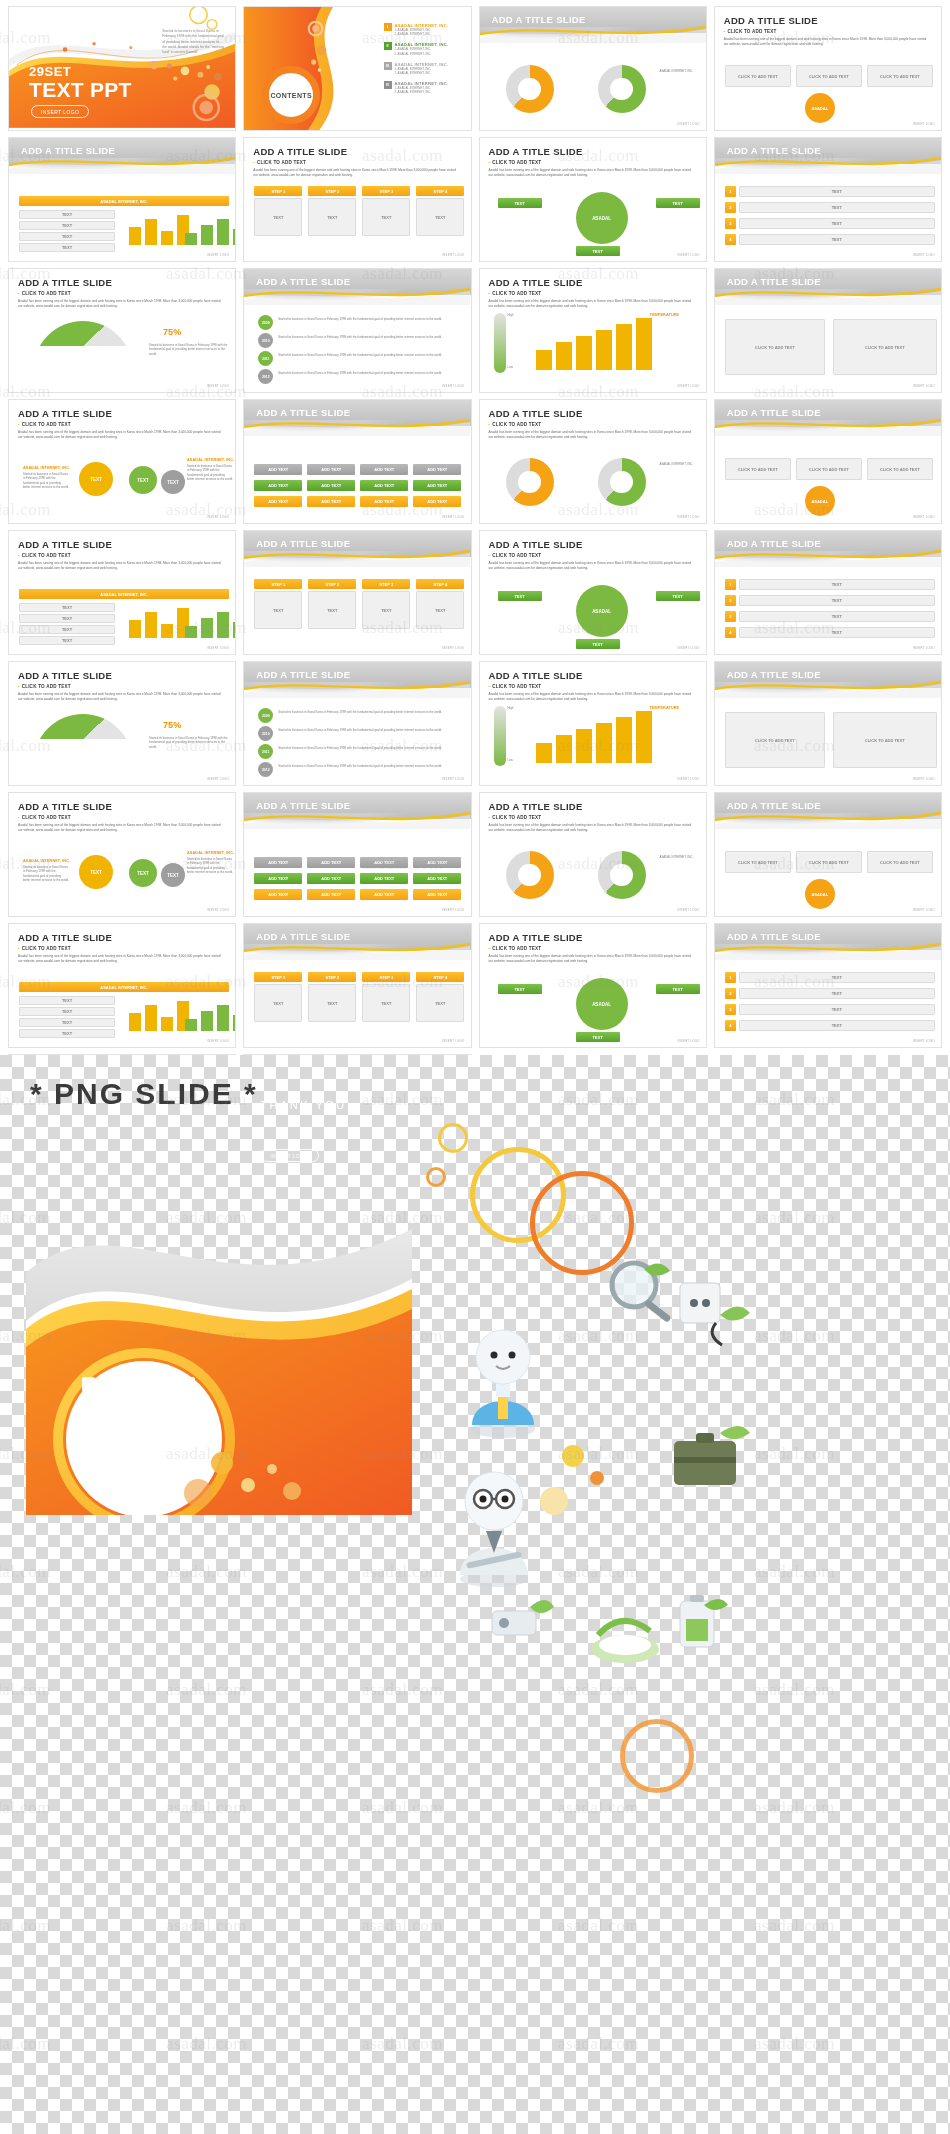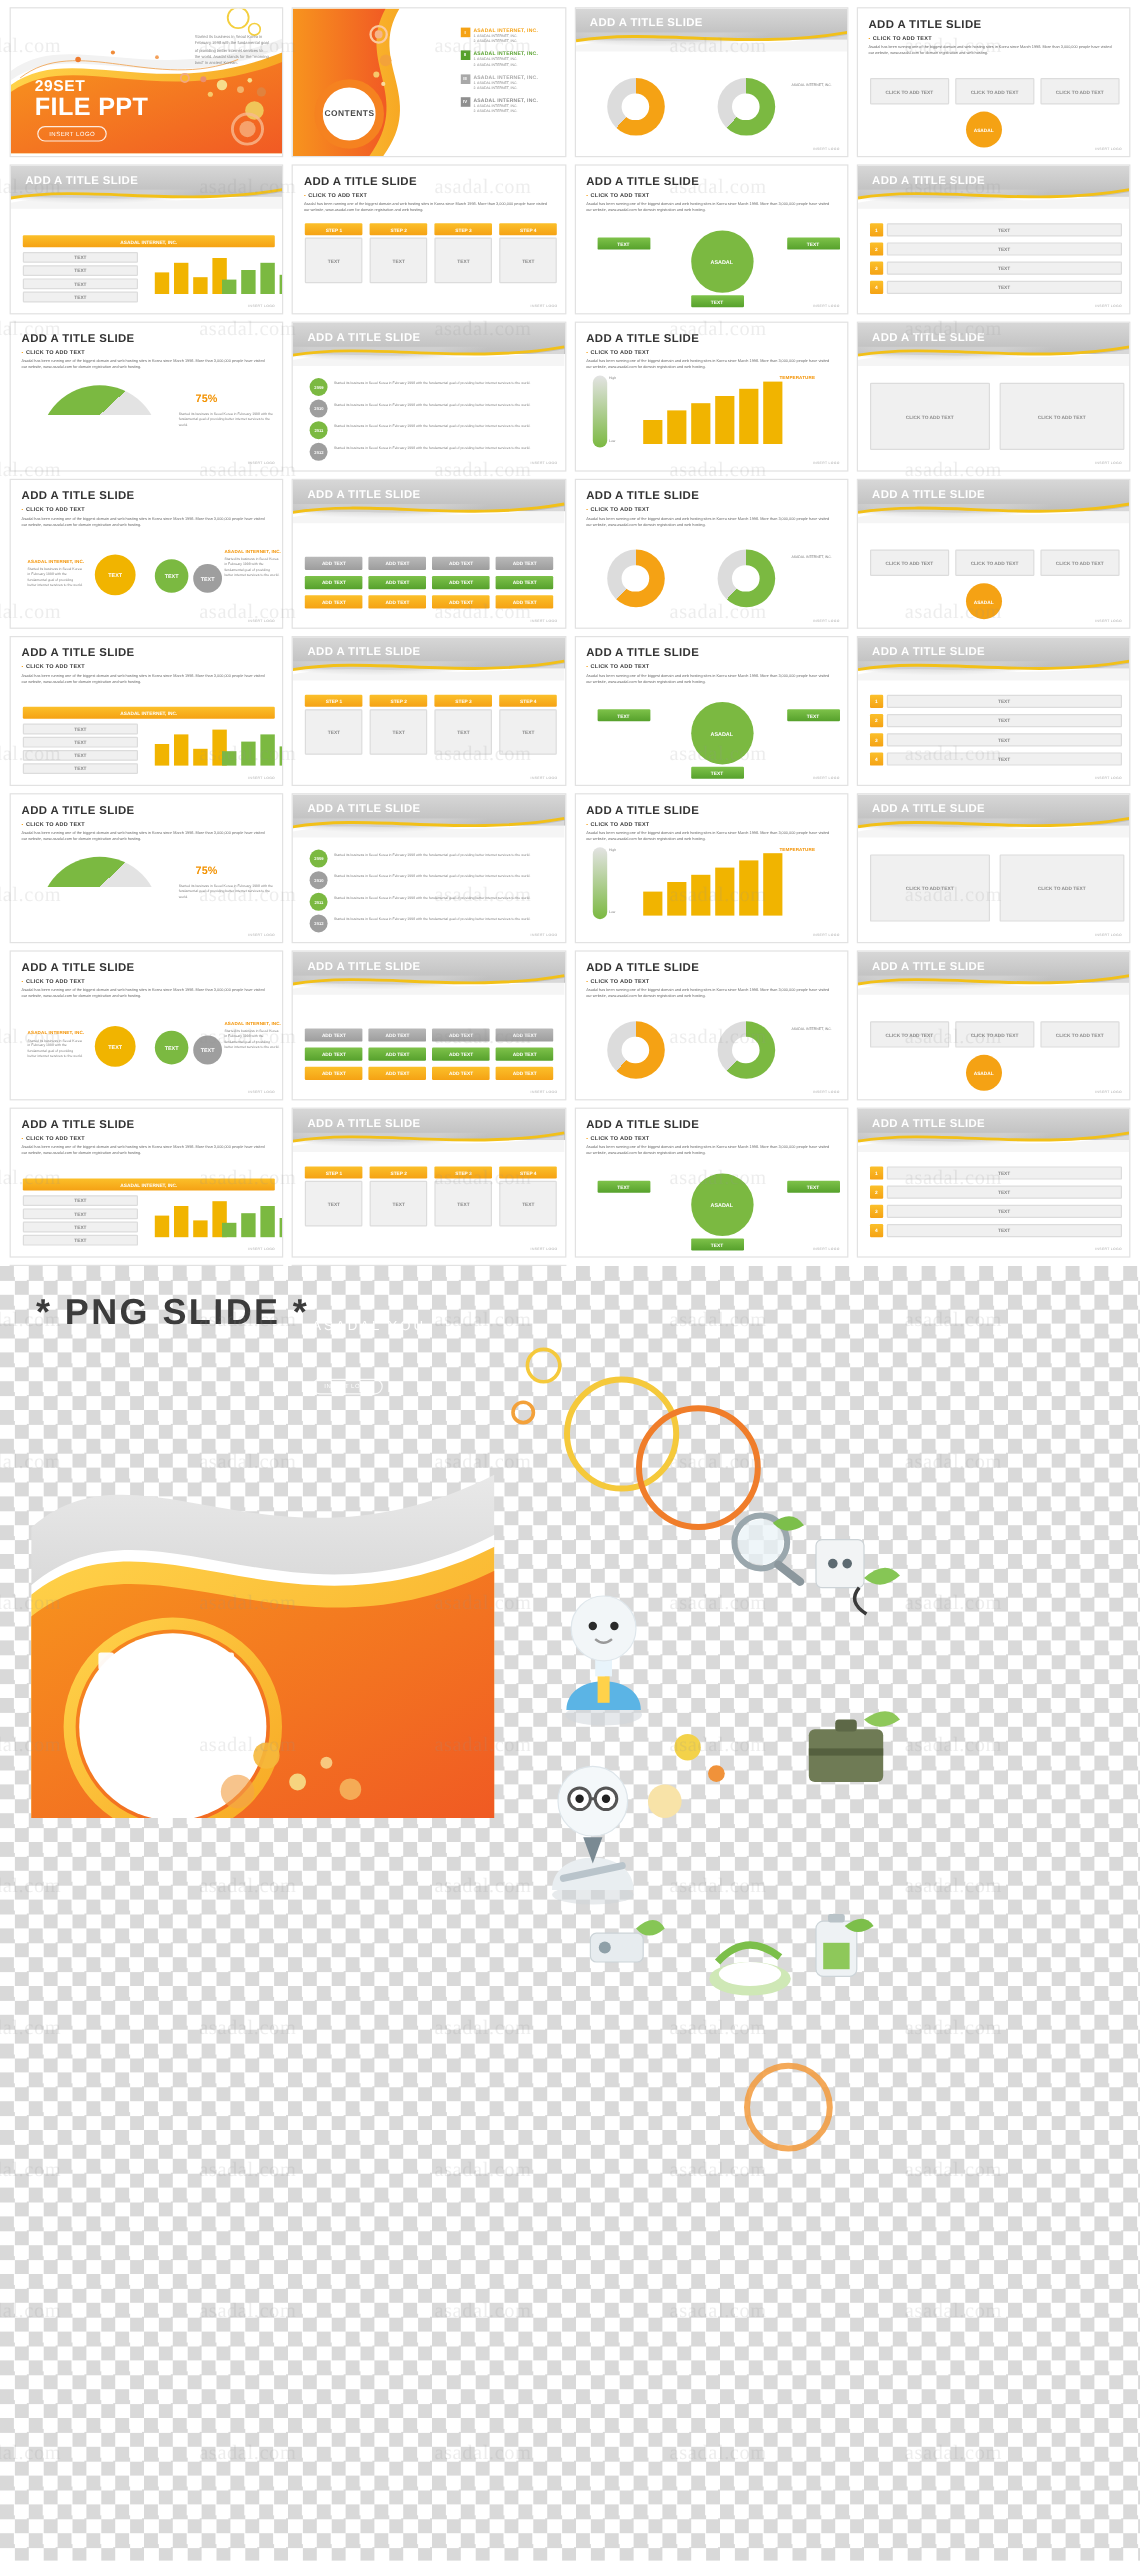--- a/index.html
+++ b/index.html
@@ -176,21 +176,21 @@
         <circle cx="206" cy="62" r="2" fill="#f6dd8a"></circle>
         <circle cx="216" cy="72" r="4" fill="#e0823e"></circle>
         <circle cx="210" cy="88" r="8" fill="#f0c559"></circle>
         <circle cx="204" cy="104" r="13" fill="none" stroke="#f7b98e" stroke-width="2.5" opacity=".8"></circle>
         <circle cx="204" cy="104" r="7" fill="#f6b07e" opacity=".8"></circle>
         <circle cx="196" cy="8" r="9" fill="none" stroke="#f4cf3f" stroke-width="1.6"></circle>
         <circle cx="210" cy="18" r="5" fill="none" stroke="#f4cf3f" stroke-width="1.4"></circle>
       </svg>
       <div class="cover-title">
         <span class="t1">29SET</span>
-        <span class="t2">FILE PPT</span>
+        <span class="t2">TEXT PPT</span>
       </div>
       <div class="cover-logo">INSERT LOGO</div>
       <div class="cover-desc">Started its business in Seoul Korea in February 1998 with the fundamental goal of providing better internet services to the world. Asadal stands for the "morning land" in ancient Korean.</div>
     </div>
     <div class="slide">
       <svg viewBox="0 0 234 125" preserveAspectRatio="none" style="position:absolute;inset:0;width:100%;height:100%;">
         <defs>
           <linearGradient id="c2" x1="0" y1="0" x2="1" y2="0">
             <stop offset="0%" stop-color="#f7941e"></stop>
             <stop offset="100%" stop-color="#f15a24"></stop>
@@ -736,21 +736,21 @@
             <stop offset="100%" stop-color="#f7a823"></stop>
           </linearGradient>
         </defs>
         <path d="M0,34 C60,6 140,58 234,18 L234,125 L0,125 Z" fill="#f0f0f0"></path>
         <path d="M0,40 C60,12 140,64 234,24 L234,125 L0,125 Z" fill="#fff"></path>
         <path d="M0,44 C60,16 140,68 234,28 L234,125 L0,125 Z" fill="url(#t3)"></path>
         <path d="M0,50 C60,22 140,74 234,34 L234,125 L0,125 Z" fill="url(#t2)"></path>
         <circle cx="206" cy="10" r="8" fill="none" stroke="#f4cf3f" stroke-width="1.6"></circle>
         <circle cx="190" cy="18" r="4" fill="none" stroke="#f4cf3f" stroke-width="1.3"></circle>
       </svg>
-      <div class="thx">ASADAL YOU</div>
+      <div class="thx">THANK YOU</div>
       <div class="cover-logo" style="left:16px;bottom:16px;">INSERT LOGO</div>
     </div>
     <div class="slide blank"></div>
     <div class="slide blank"></div>
   </div>
 
 <div id="png-section">
   <div id="png-title">* PNG SLIDE *</div>
 
   <div class="png-wrap">

